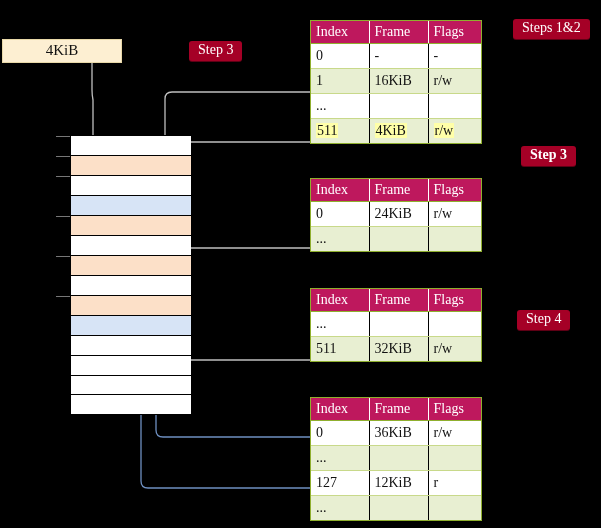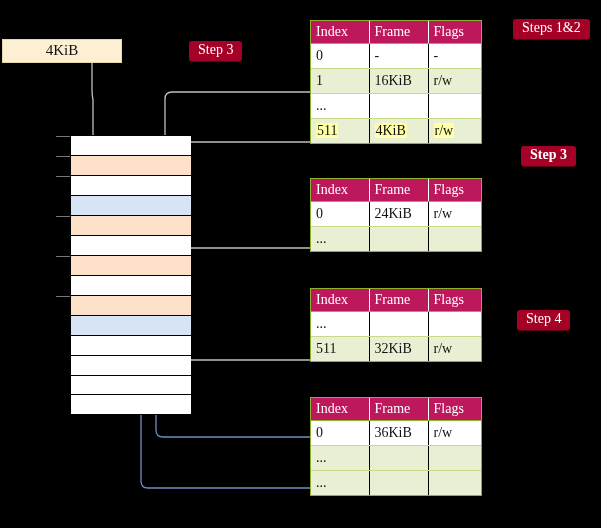--- a/index.html
+++ b/index.html
@@ -233,20 +233,25 @@
         <tr class="row-plain">
           <td>0</td>
           <td>36KiB</td>
           <td>r/w</td>
         </tr>
         <tr class="row-tint">
           <td>...</td>
           <td></td>
           <td></td>
         </tr>
+        <tr class="row-plain">
+          <td>127</td>
+          <td>12KiB</td>
+          <td>r</td>
+        </tr>
         <tr class="row-tint">
           <td>...</td>
           <td></td>
           <td></td>
         </tr>
       </tbody>
     </table>
   </div>
 
 </div>

